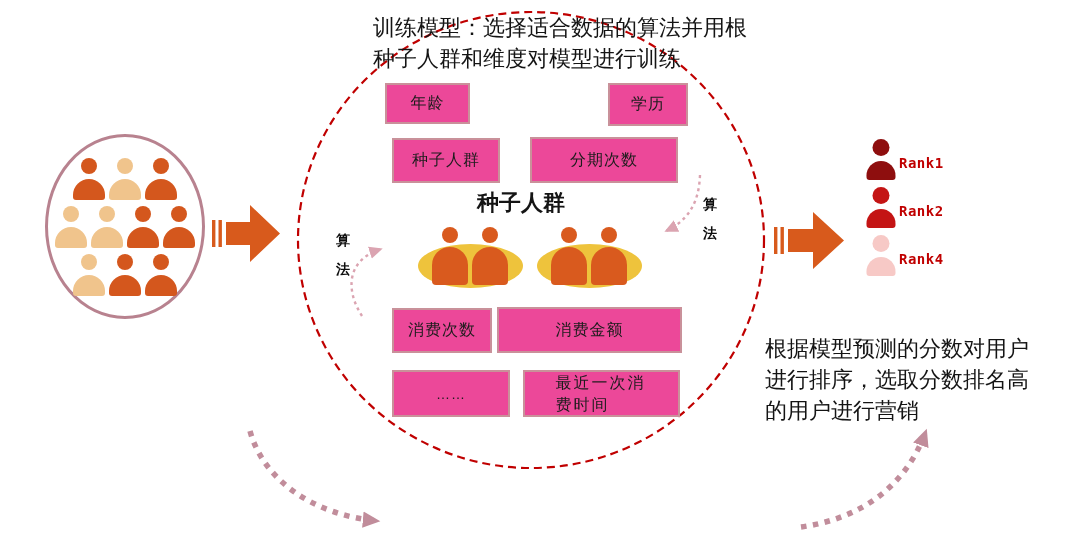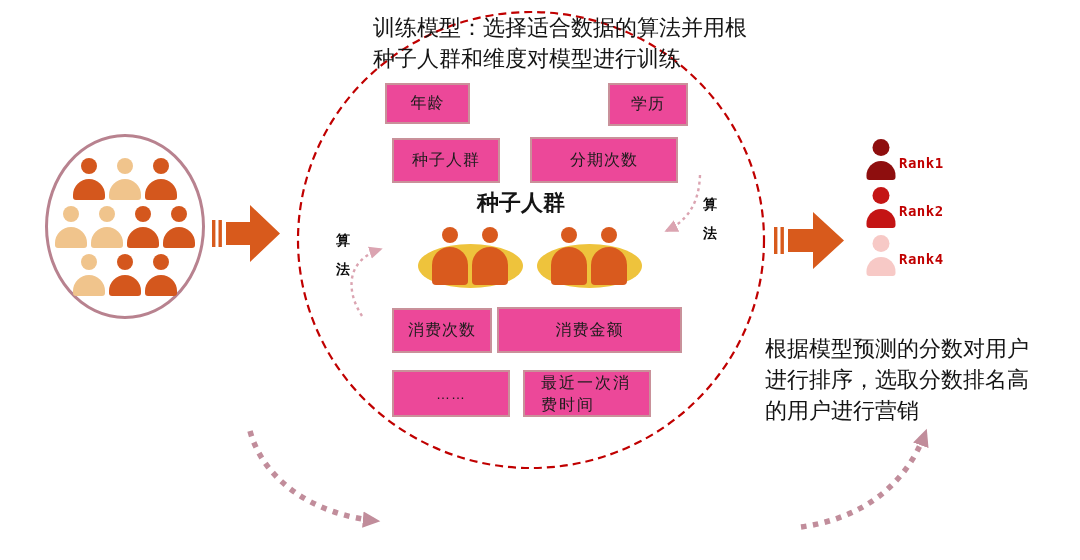--- a/index.html
+++ b/index.html
@@ -173,21 +173,21 @@
     </div>
   <div class="box" style="left:392px;top:308px;width:100px;height:45px;">
     <span>消费次数</span>
     </div>
   <div class="box" style="left:497px;top:307px;width:185px;height:46px;">
     <span>消费金额</span>
     </div>
   <div class="box" style="left:392px;top:370px;width:118px;height:47px;font-size:14px;">
     <span>……</span>
     </div>
-  <div class="box" style="left:523px;top:370px;width:128px;height:47px;">
+  <div class="box" style="left:523px;top:370px;width:157px;height:47px;">
     <span class="wrapspan">最近一次消费时间</span>
     </div>
 
   <div class="txt bold" style="left:477px;top:193px;line-height:24px;font-family:Liberation Mono, monospace;">种子人群</div>
   <div class="seed-group" style="left:418px;">
     <div class="seed-ellipse"></div>
   <div class="person p-seed" style="--c: #d95a1e; left: 14px;">
         <span class="head"></span>
         <span class="torso"></span>
       </div>

